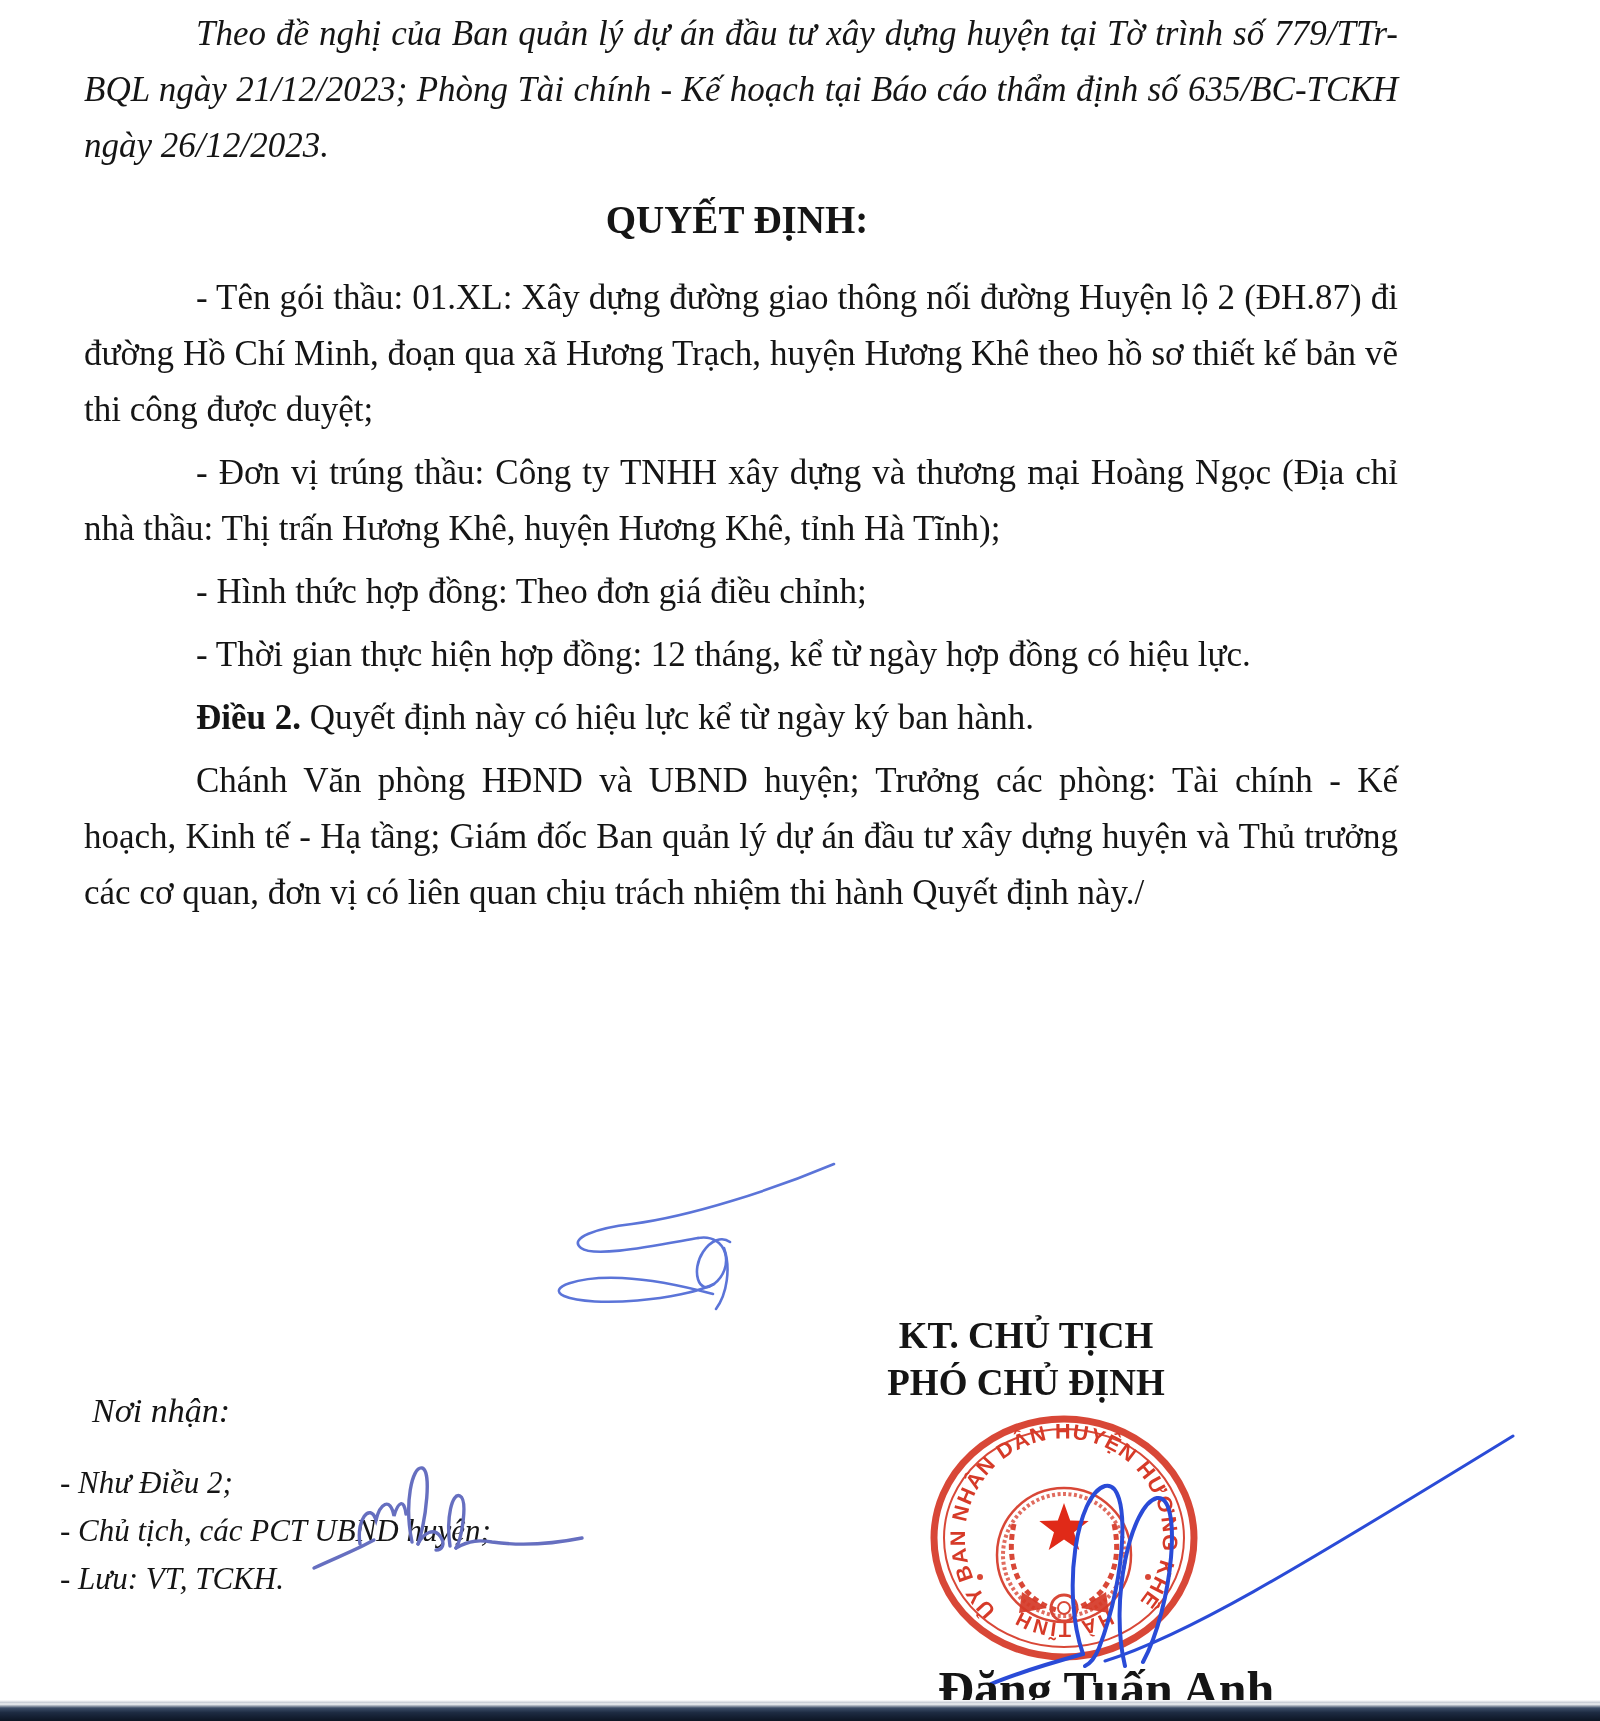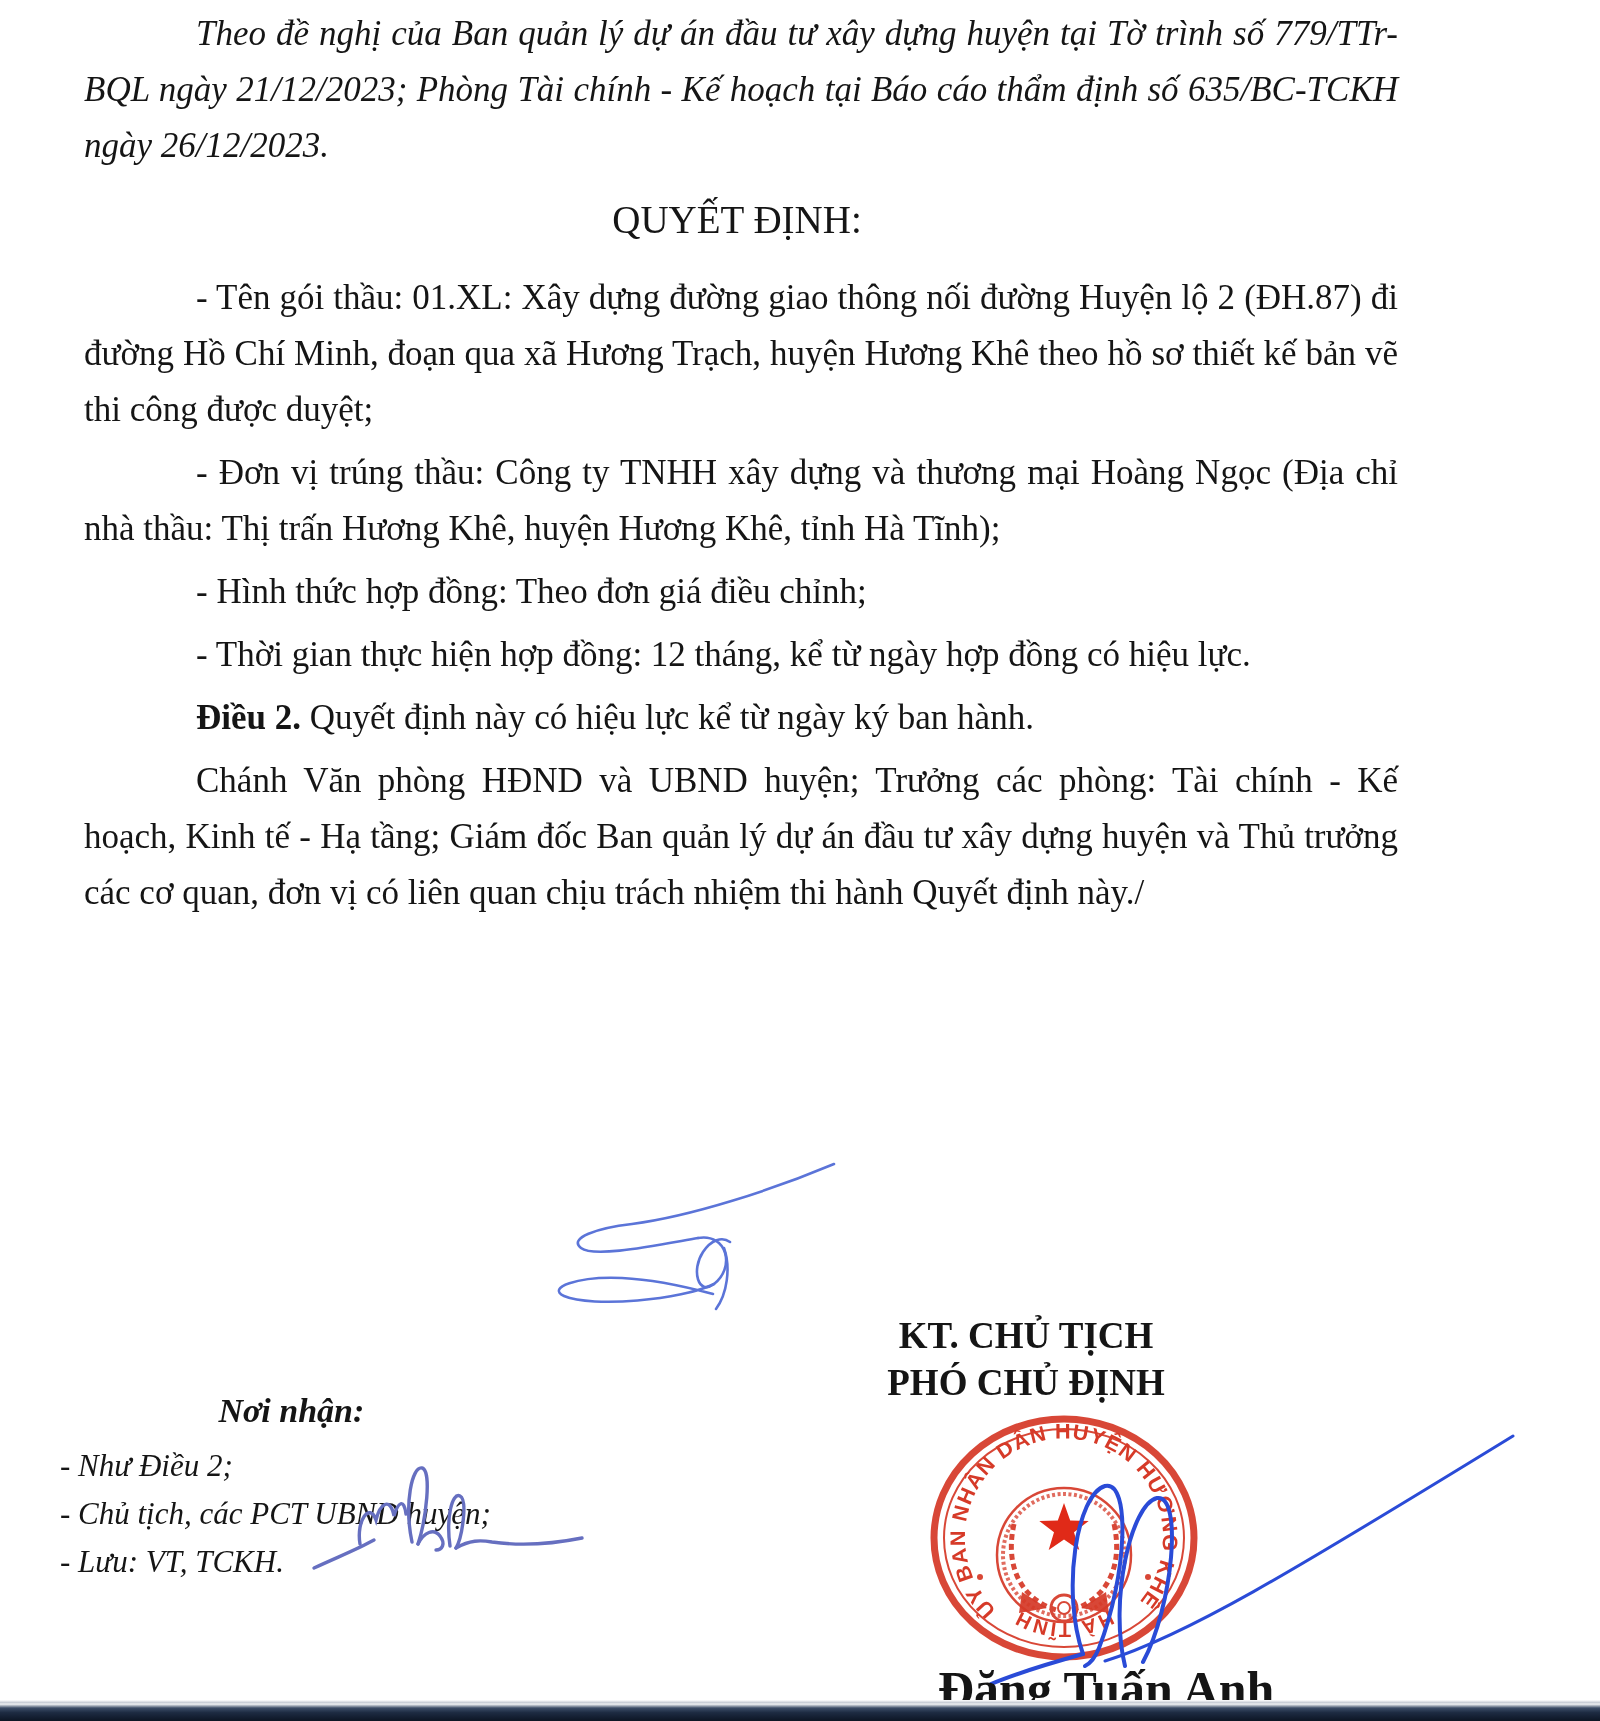--- a/index.html
+++ b/index.html
@@ -8,38 +8,38 @@
     overflow:hidden; font-family:"Liberation Serif","DejaVu Serif",serif;
     color:#151515;
   }
   
   .doc-text {
     position:absolute; left:76px; top:6px; width:1322px;
     font-size:35px; line-height:56px; text-align:justify;
   }
   .para { margin:0 0 7px 8px; }
   .p-preamble { font-style:italic; text-indent:112px; }
-  .p-heading  { text-align:center; font-weight:normal; font-size:39px;
+  .p-heading  { text-align:center; font-weight:bold; font-size:39px;
                 margin:18px 0 22px 0; text-indent:0; }
   .p-article, .p-item, .p-body { text-indent:112px; }
   .article-label { font-weight:bold; }
   
   .signer-titles {
     position:absolute; left:868px; top:1312px; width:316px;
     text-align:center; font-weight:bold; font-size:37px; line-height:47px;
     white-space:nowrap;
   }
   .signer-name {
     position:absolute; left:938px; top:1660px; width:414px;
     text-align:left; font-weight:bold; font-size:50px;
   }
   
   .recipients { position:absolute; left:60px; top:1392px; font-size:31px; }
-  .recipients-label { font-weight:bold; font-style:italic; font-size:34px;
-                      margin:0 0 12px 32px;text-align:center; }
+  .recipients-label { font-weight:normal; font-style:italic; font-size:34px;
+                      margin:0 0 29px 32px; }
   .recipient-item { line-height:48px;font-style:italic; }
   
   .flourish-svg  { position:absolute; left:502px;  top:1148px; }
   .left-sig-svg  { position:absolute; left:300px;  top:1452px; }
   .seal-svg      { position:absolute; left:926px;  top:1412px; }
   .main-sig-svg  { position:absolute; left:985px;  top:1416px; }
   
   .bottom-bar {
     position:absolute; left:0; top:1700px; width:1600px; height:21px;
     background:linear-gradient(180deg,

